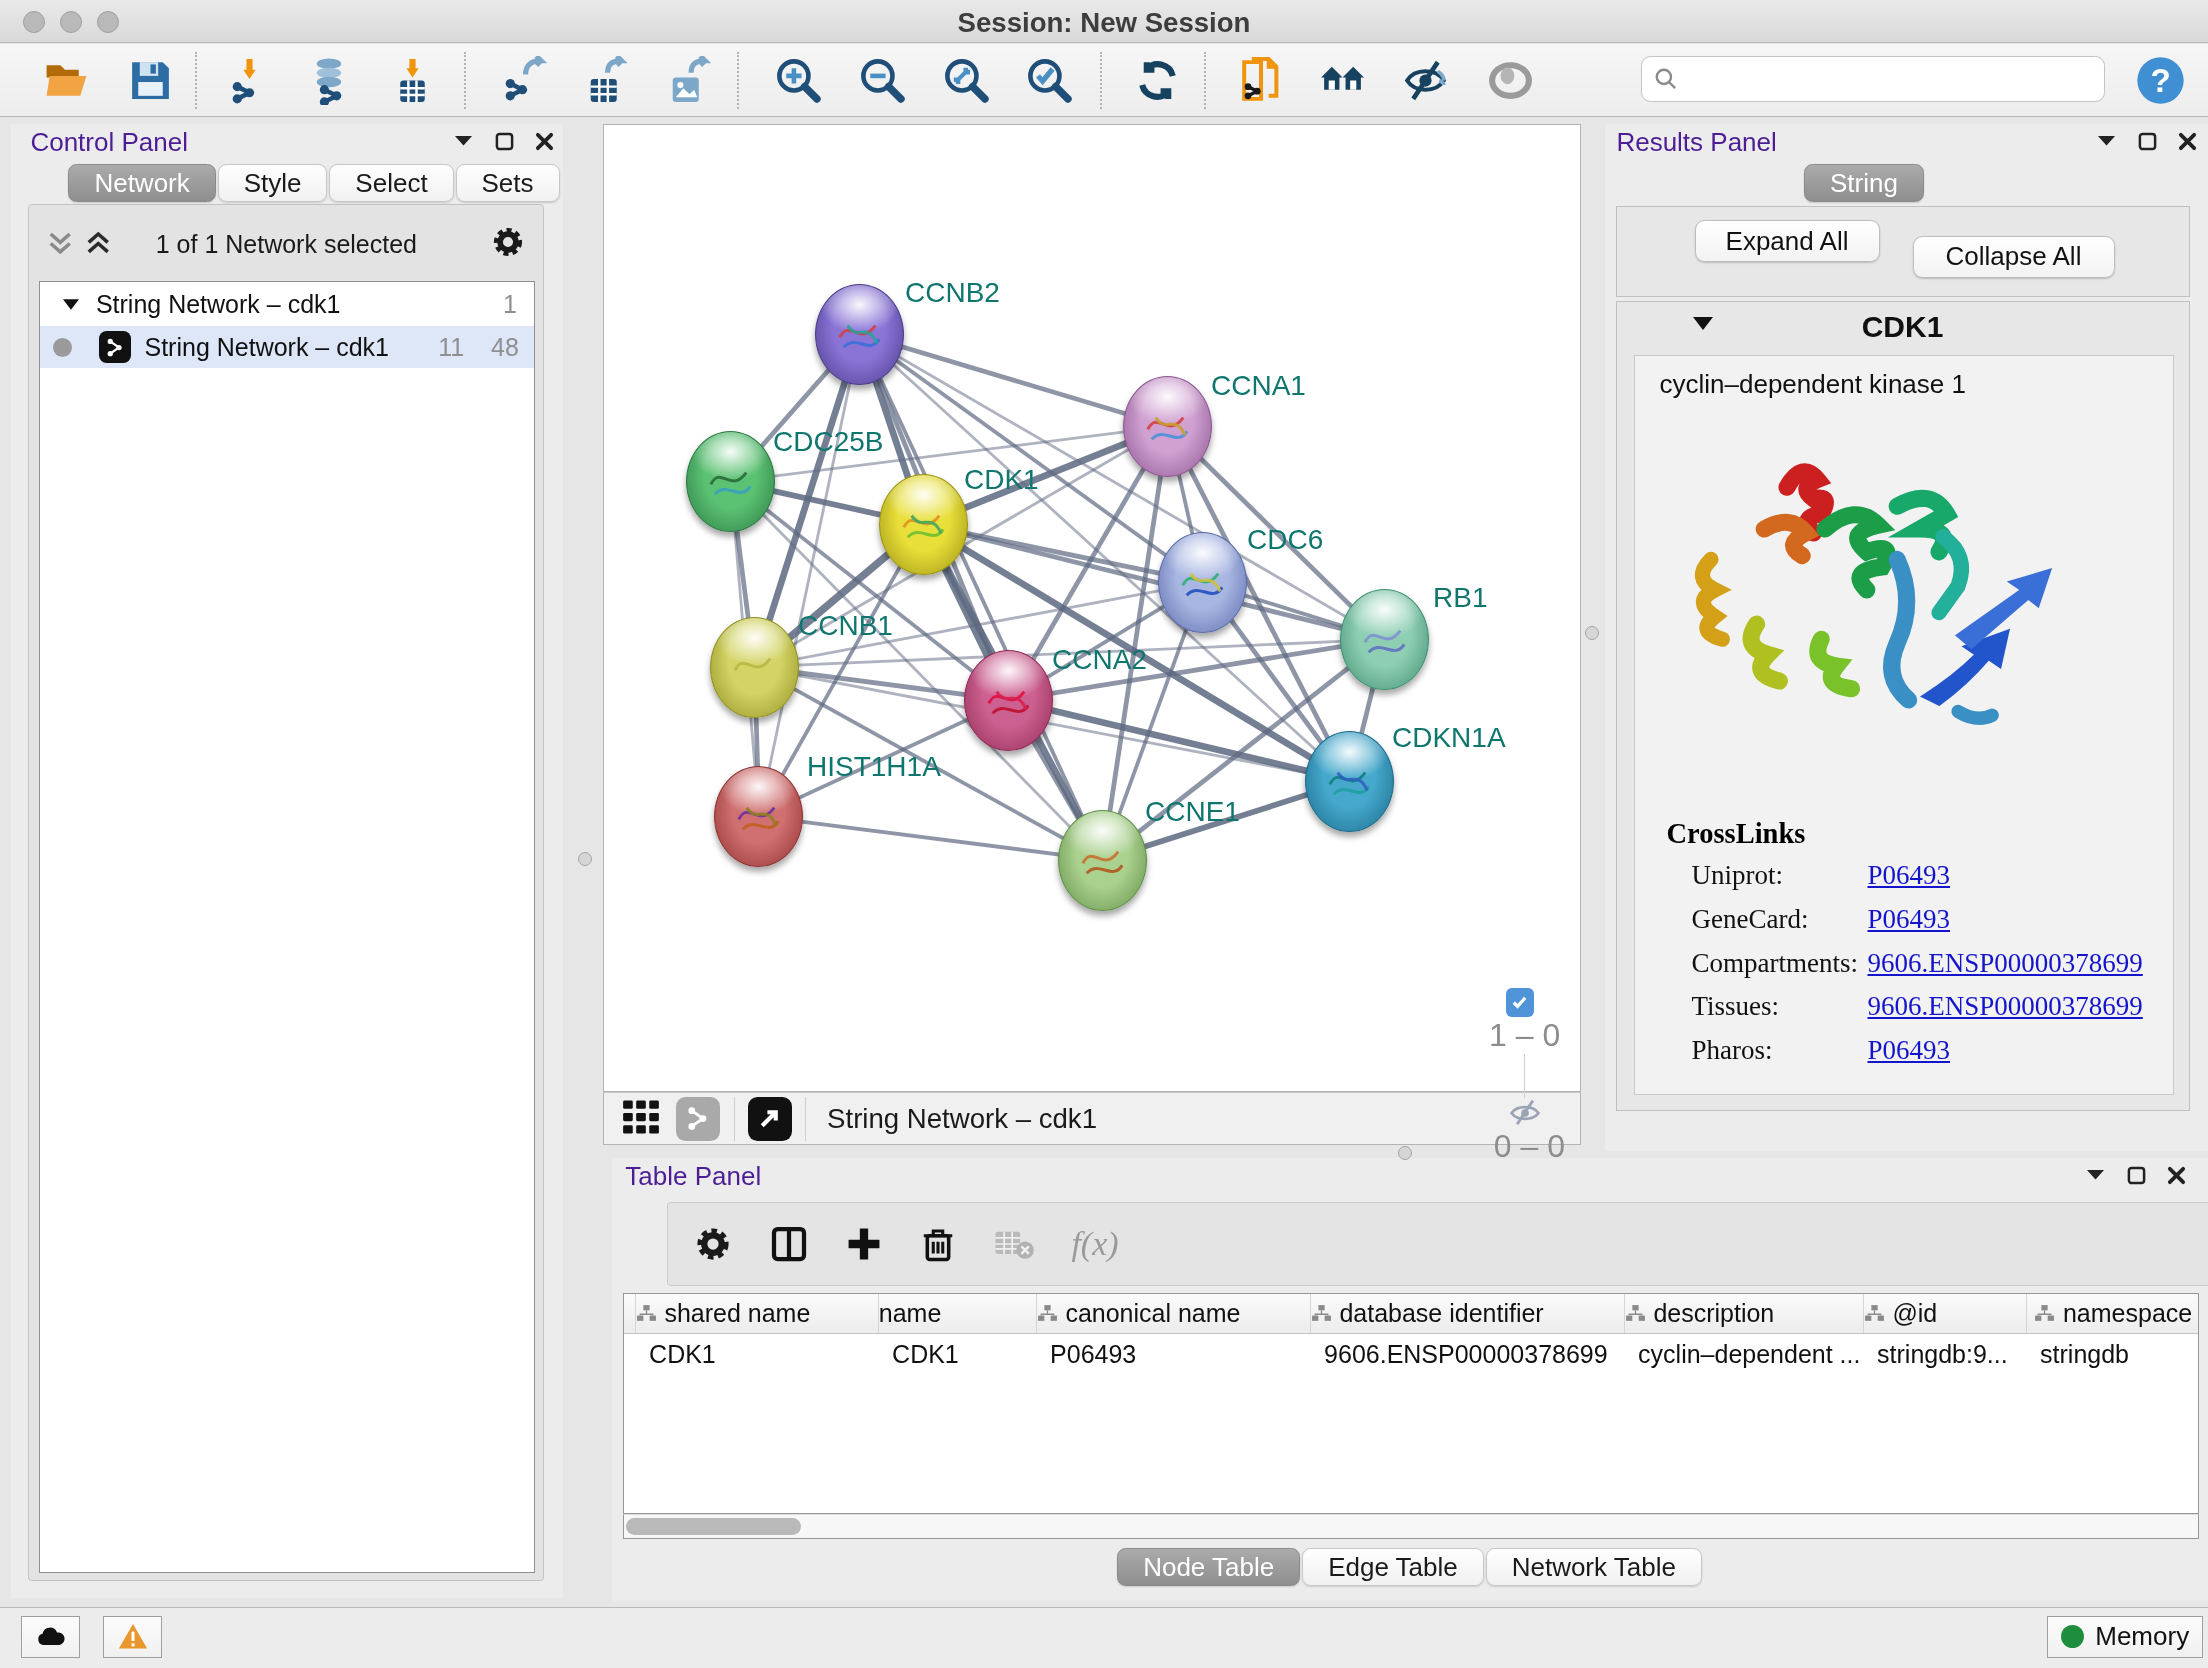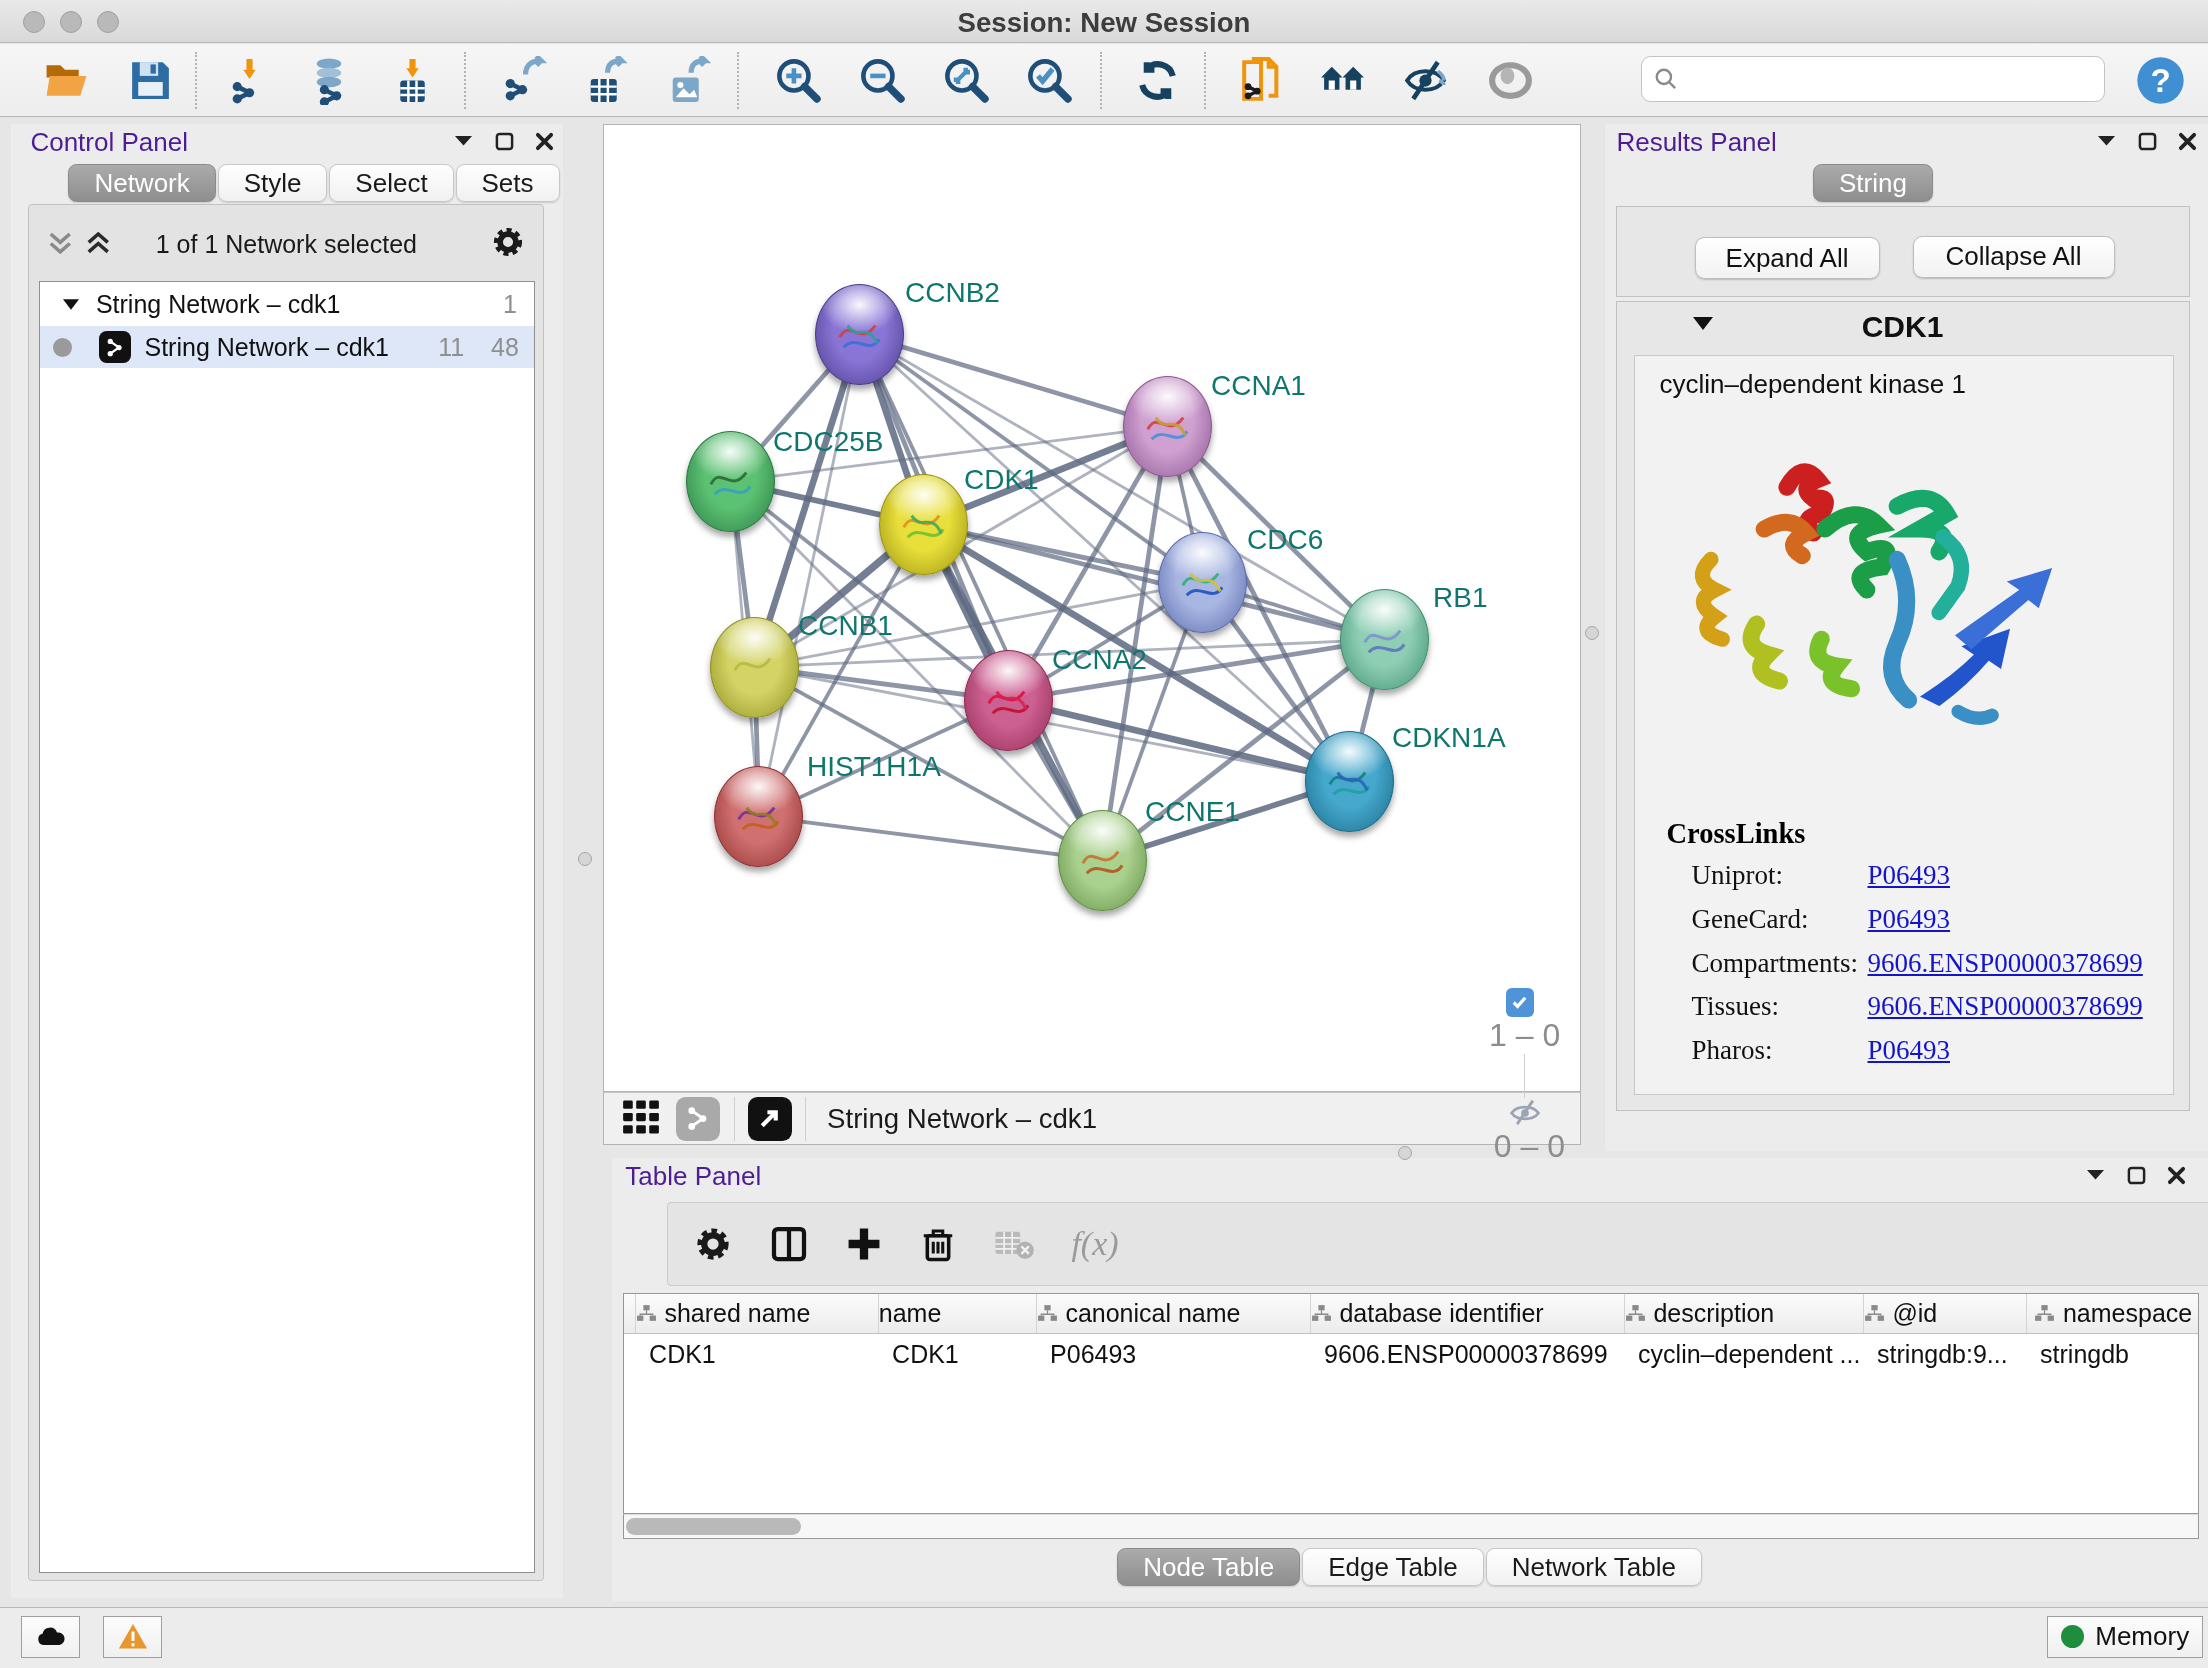--- a/index.html
+++ b/index.html
@@ -517,23 +517,23 @@
     <svg width="21" height="13.3" viewBox="0 0 22 14">
         <path d="M2 2 L11 12 L20 2z" fill="#222"></path>
       </svg>
     <svg width="19" height="19" viewBox="0 0 20 20">
         <rect x="2" y="2" width="16" height="16" rx="3" fill="none" stroke="#222" stroke-width="2.6"></rect>
       </svg>
     <svg width="19" height="19" viewBox="0 0 20 20">
         <path d="M3 3 L17 17 M17 3 L3 17" stroke="#222" stroke-width="4" stroke-linecap="round"></path>
       </svg>
   </div>
-  <div class="tab sel" style="position:absolute;left:208px;top:40px">String</div>
+  <div class="tab sel" style="position:absolute;left:199px;top:40px">String</div>
   <div class="rp-box" style="left:10.5px;top:82px;width:574px;height:91px">
-    <div class="btn" style="position:absolute;left:78px;top:30px;width:185px;height:42px">Expand All</div>
+    <div class="btn" style="position:absolute;left:78px;top:13px;width:185px;height:42px">Expand All</div>
     <div class="btn" style="position:absolute;left:296px;top:28.5px;width:202px;height:42px">Collapse All</div>
   </div>
   <div class="rp-box" style="left:10.5px;top:177px;width:574px;height:810px">
     <div style="position:absolute;left:76px;top:15px">
         <div class="tri-down"></div>
       </div>
     <div style="position:absolute;left:0;top:7.6px;width:100%;text-align:center;font-size:30px;font-weight:bold;color:#111">CDK1</div>
     <div class="gene-inner">
       <div style="position:absolute;left:25px;top:13.3px;font-size:26px;color:#111">cyclin–dependent kinase 1</div>
       <svg style="position:absolute;left:38px;top:55px" width="380" height="352" viewBox="0 0 200 185">

